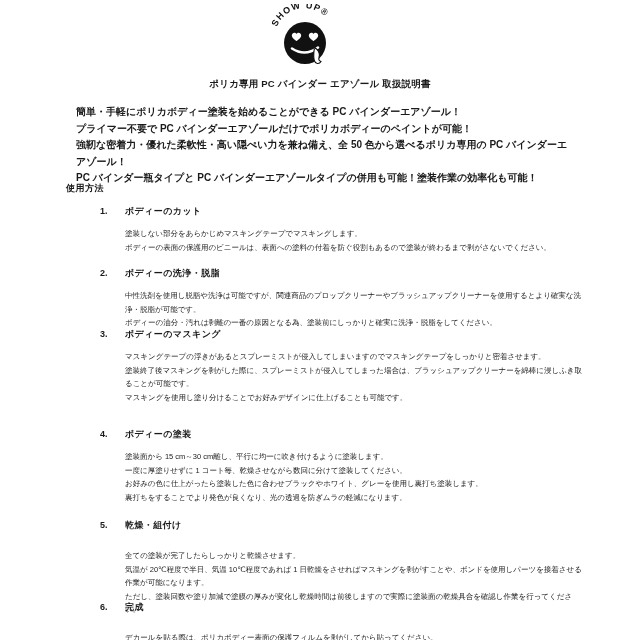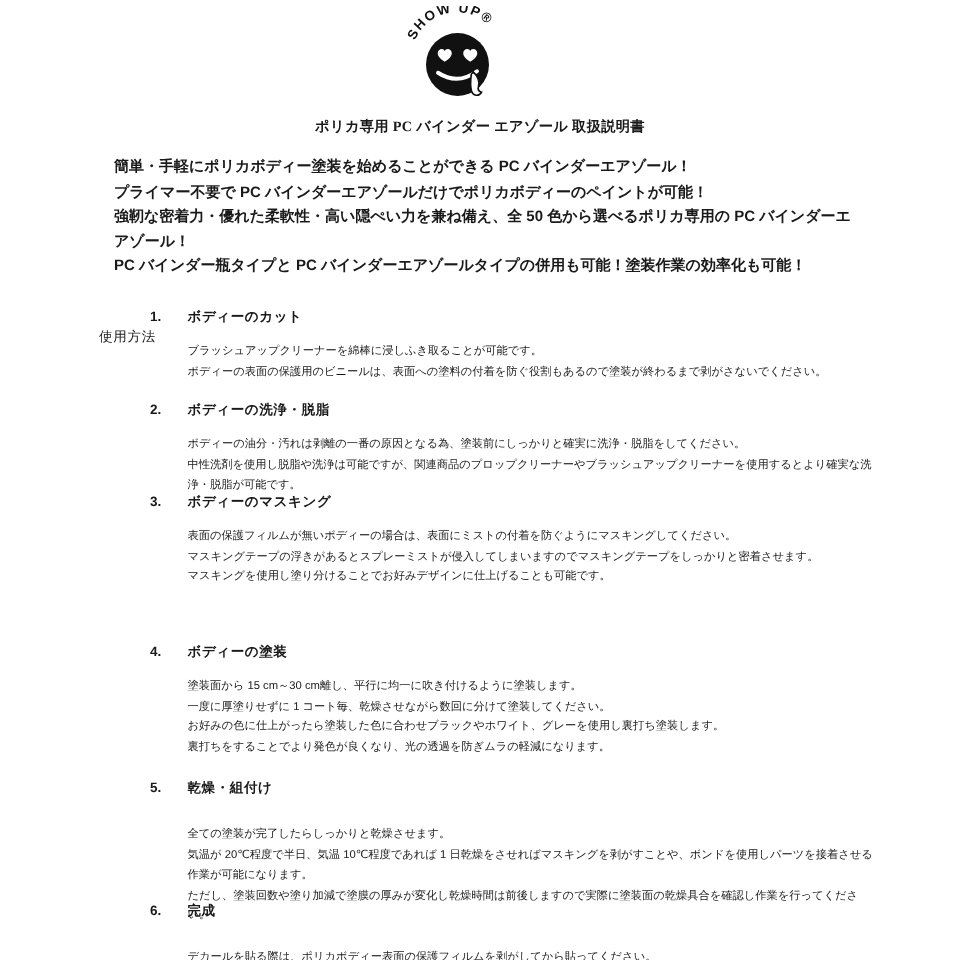--- a/index.html
+++ b/index.html
@@ -9,28 +9,28 @@
     font-family:"Liberation Sans","DejaVu Sans",sans-serif;
     color:#1a1a1a;
     overflow:hidden;
   }
   .page{position:relative;width:640px;height:640px;background:#ffffff;}
 
   .logo{position:absolute;top:4px;left:263px;width:84px;height:62px;}
 
   .doc-title{
     position:absolute;top:78px;left:0;width:640px;
-    text-align:center;font-size:9.5px;font-weight:bold;letter-spacing:.2px;font-family:Liberation Serif, serif;
+    text-align:center;font-size:9.5px;font-weight:bold;letter-spacing:.2px;
   }
 
   .intro{position:absolute;top:104px;left:76px;width:500px;
     font-size:10px;font-weight:bold;line-height:16.5px;}
 
   .usage-heading{position:absolute;top:182px;left:66px;
-    font-size:9px;font-weight:normal;letter-spacing:.5px;margin-top:36px;}
+    font-size:9px;font-weight:bold;letter-spacing:.5px;}
 
   .step{position:absolute;left:100px;width:485px;}
   .step-head{position:relative;font-size:9px;font-weight:bold;line-height:12px;}
   .step-num{position:absolute;left:0;top:0;}
   .step-title{margin-left:25px;letter-spacing:.4px;}
   .step-lines{margin-left:25px;margin-top:10px;width:458px;
     font-size:7.5px;line-height:13.5px;font-weight:normal;}
   .step-lines.tight{margin-top:18px;}
 </style>
 </head>
@@ -66,44 +66,44 @@
   </div>
 
   <div class="usage-heading">使用方法</div>
 
   <div class="step" style="top:205px;">
     <div class="step-head">
       <span class="step-num">1.</span>
       <span class="step-title">ボディーのカット</span>
     </div>
     <div class="step-lines">
-      <div>ブラッシュアップクリーナーを綿棒に浸しふき取ることが可能です。</div>
+      <div>塗装しない部分をあらかじめマスキングテープでマスキングします。</div>
       <div>ボディーの表面の保護用のビニールは、表面への塗料の付着を防ぐ役割もあるので塗装が終わるまで剥がさないでください。</div>
     </div>
   </div>
 
   <div class="step" style="top:267px;">
     <div class="step-head">
       <span class="step-num">2.</span>
       <span class="step-title">ボディーの洗浄・脱脂</span>
     </div>
     <div class="step-lines">
+      <div>中性洗剤を使用し脱脂や洗浄は可能ですが、関連商品のプロップクリーナーやブラッシュアップクリーナーを使用するとより確実な洗浄・脱脂が可能です。</div>
       <div>ボディーの油分・汚れは剥離の一番の原因となる為、塗装前にしっかりと確実に洗浄・脱脂をしてください。</div>
-      <div>中性洗剤を使用し脱脂や洗浄は可能ですが、関連商品のプロップクリーナーやブラッシュアップクリーナーを使用するとより確実な洗浄・脱脂が可能です。</div>
     </div>
   </div>
 
   <div class="step" style="top:328px;">
     <div class="step-head">
       <span class="step-num">3.</span>
       <span class="step-title">ボディーのマスキング</span>
     </div>
     <div class="step-lines">
-      <div>表面の保護フィルムが無いボディーの場合は、表面にミストの付着を防ぐようにマスキングしてください。</div>
       <div>マスキングテープの浮きがあるとスプレーミストが侵入してしまいますのでマスキングテープをしっかりと密着させます。</div>
+      <div>塗装終了後マスキングを剥がした際に、スプレーミストが侵入してしまった場合は、ブラッシュアップクリーナーを綿棒に浸しふき取ることが可能です。</div>
       <div>マスキングを使用し塗り分けることでお好みデザインに仕上げることも可能です。</div>
     </div>
   </div>
 
   <div class="step" style="top:428px;">
     <div class="step-head">
       <span class="step-num">4.</span>
       <span class="step-title">ボディーの塗装</span>
     </div>
     <div class="step-lines">

